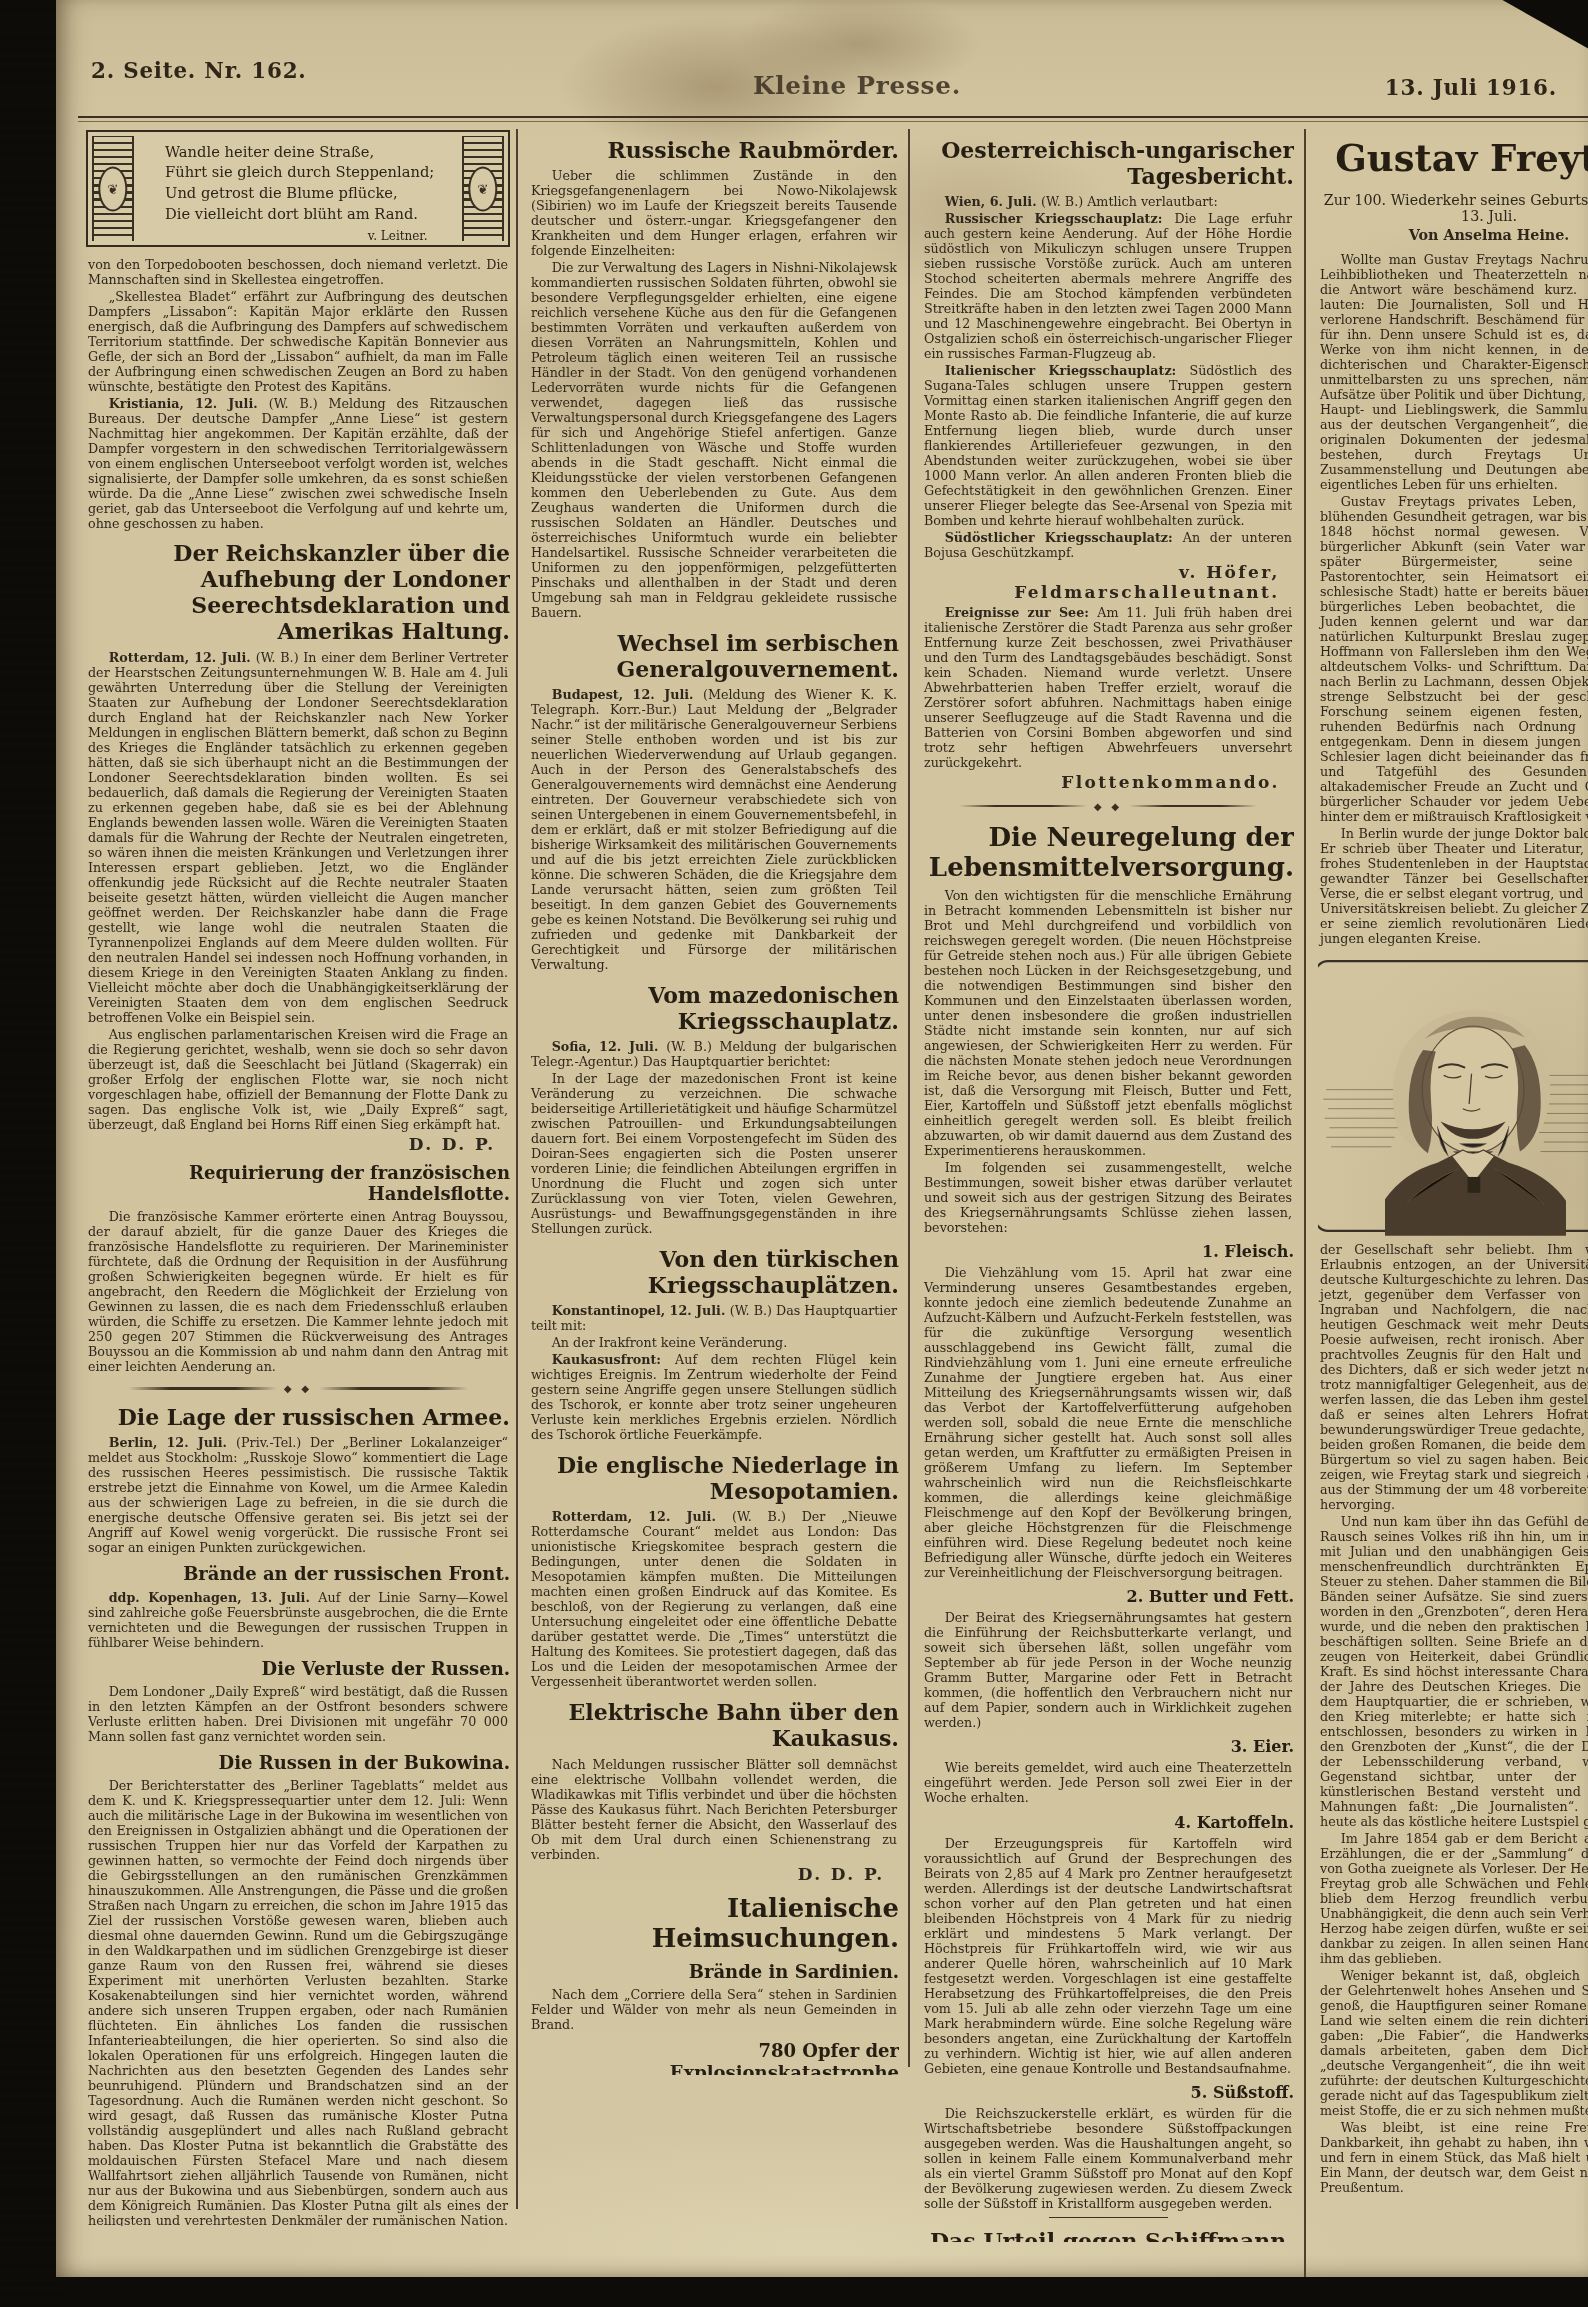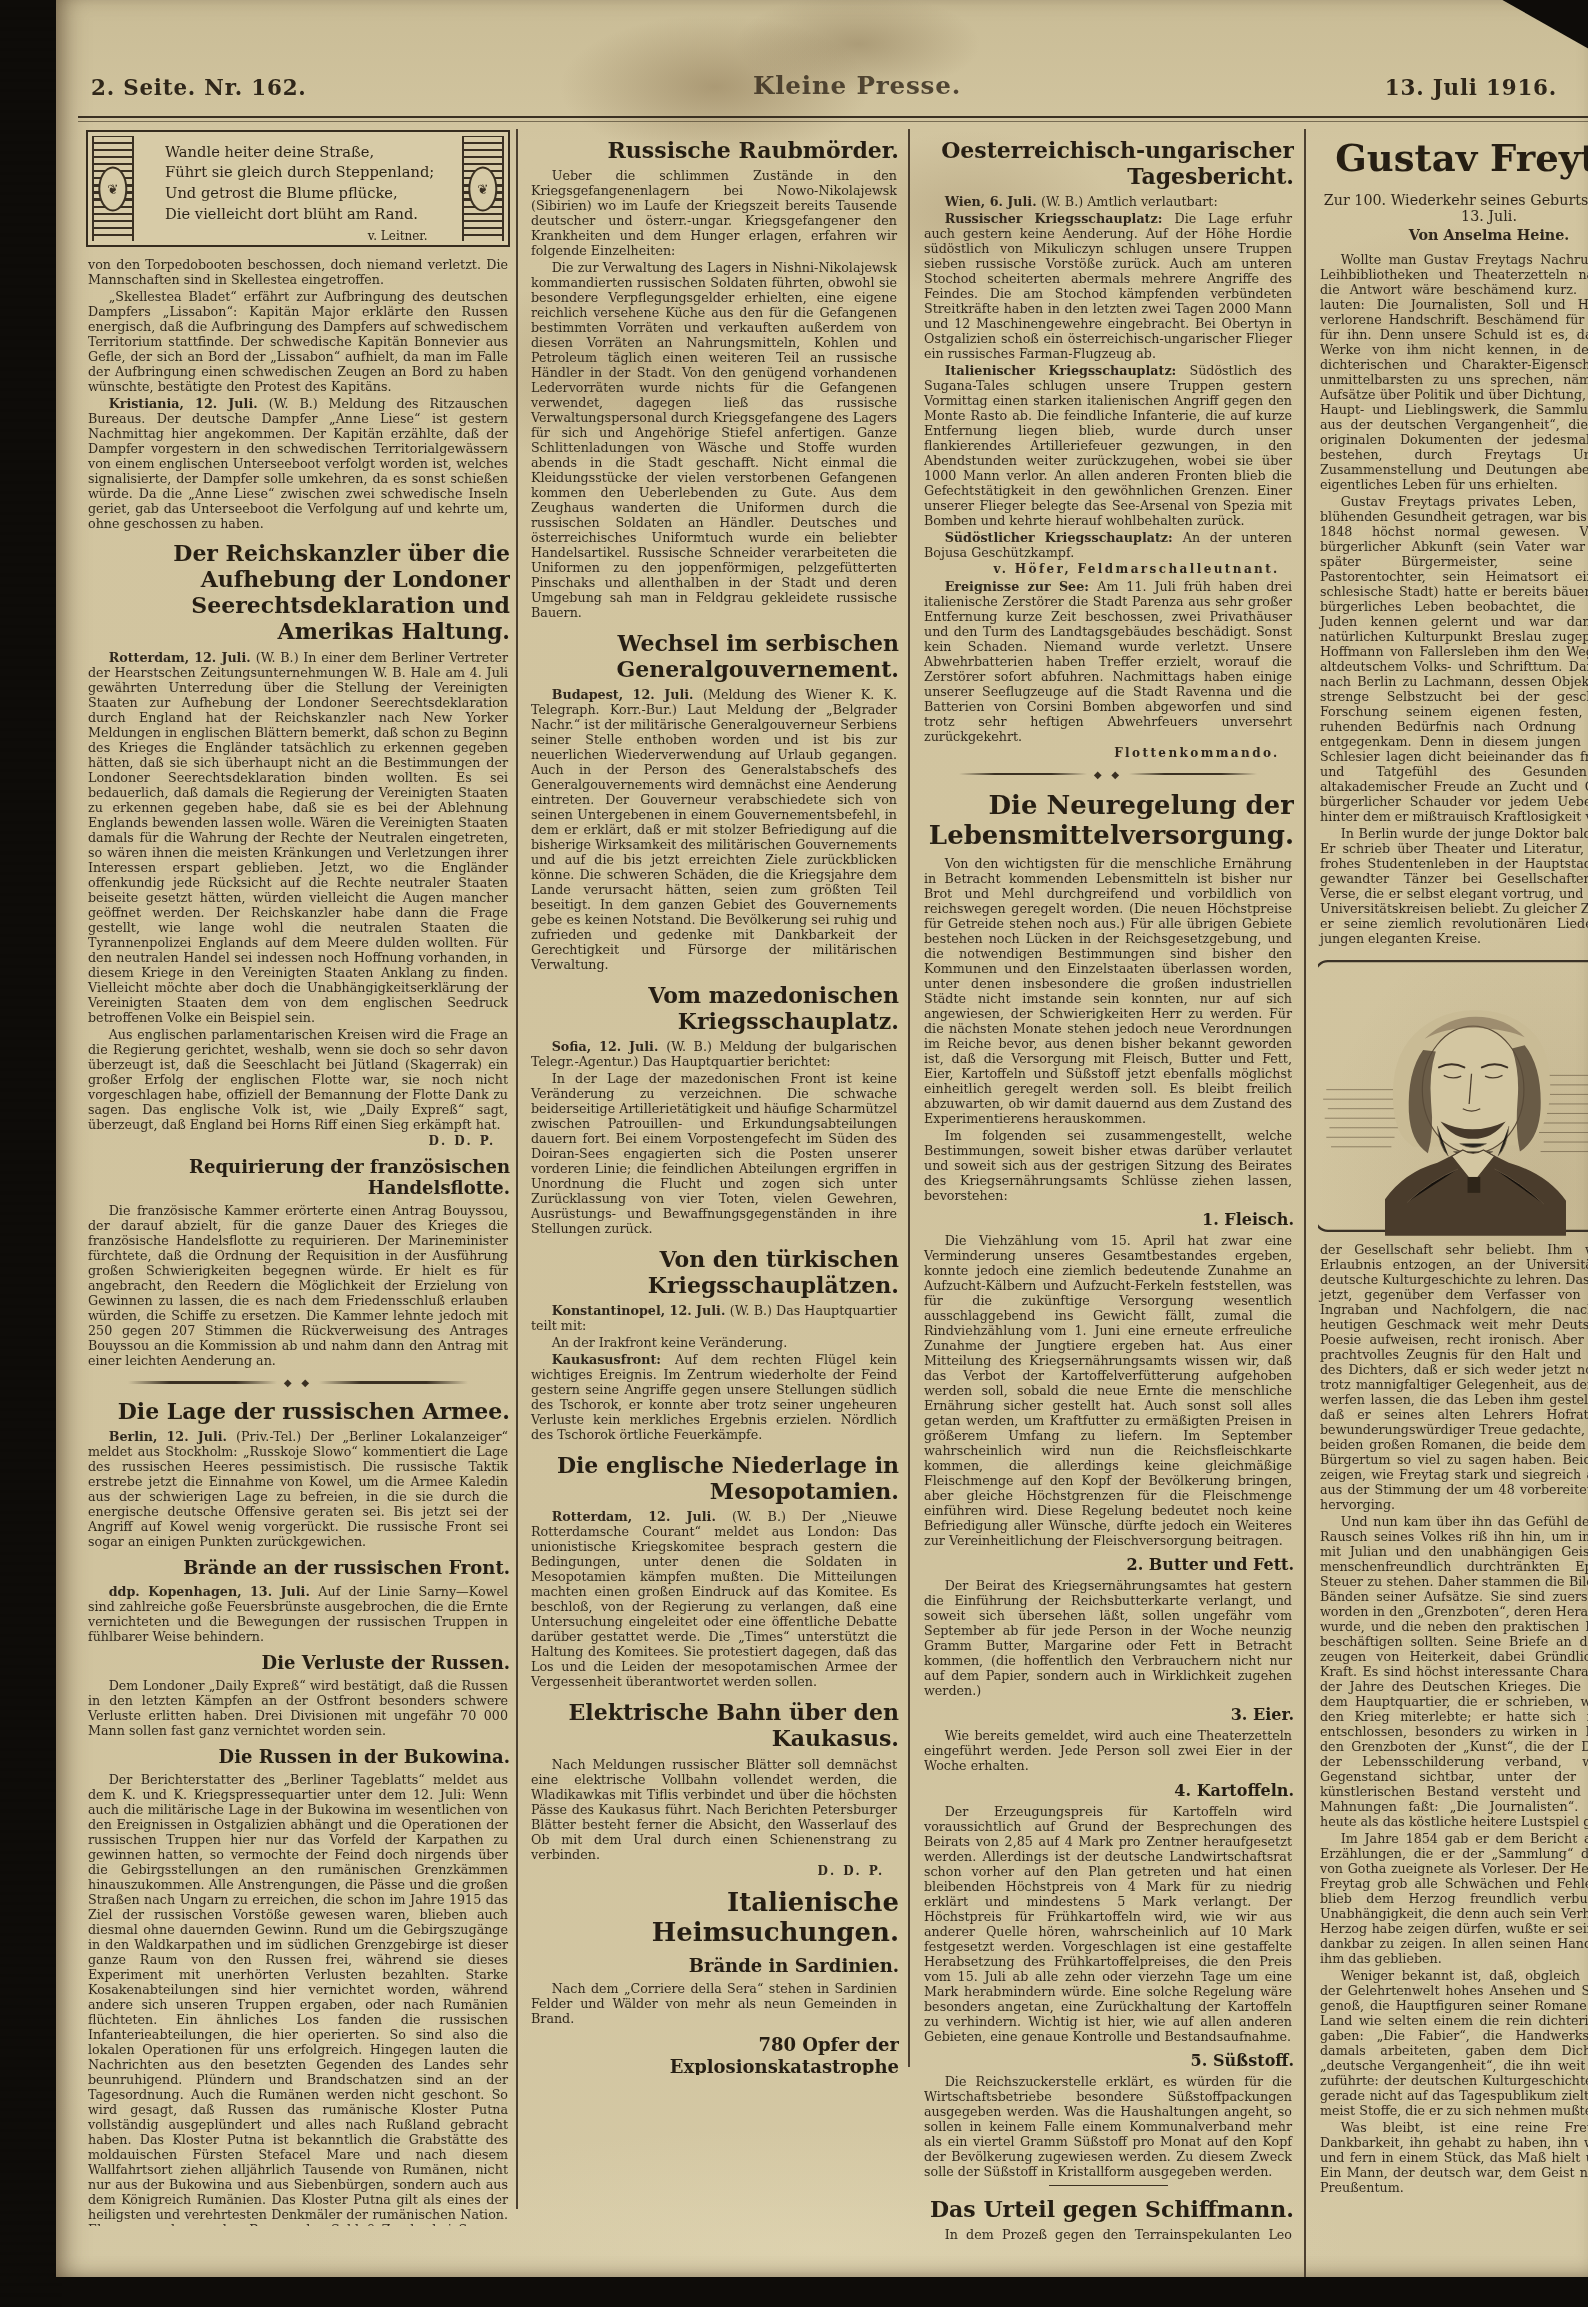--- a/index.html
+++ b/index.html
@@ -15,37 +15,37 @@
       radial-gradient(ellipse 254px 135px at 556px 373px, rgba(122,98,60,.22), transparent 70%),
       radial-gradient(ellipse 207px 119px at 914px 214px, rgba(120,95,60,.20), transparent 70%),
       radial-gradient(ellipse 238px 159px at 1390px 334px, rgba(120,95,60,.16), transparent 70%),
       radial-gradient(ellipse 397px 254px at 207px 2002px, rgba(238,228,194,.38), transparent 70%),
       radial-gradient(ellipse 334px 413px at 1494px 1192px, rgba(118,94,58,.14), transparent 70%),
       radial-gradient(ellipse 715px 159px at 763px 2248px, rgba(232,222,188,.45), transparent 75%),
       linear-gradient(180deg,#c9bc96 0,#d2c5a0 143px,#d0c39e 70%,#d4c8a4 100%);
     box-shadow:inset 16px 0 27px -11px rgba(70,52,32,.65), inset 0 -8px 19px -8px rgba(70,52,32,.35);}
   .corner-tr{position:absolute;right:0;top:0;width:111px;height:49px;background:#0e0c09;
     clip-path:polygon(22% 0,100% 0,100% 100%);}
-  .hdr-left{position:absolute;left:35px;top:75px;font-weight:bold;font-size:21.4px;color:#2f2619;letter-spacing:0.8px;}
+  .hdr-left{position:absolute;left:35px;top:58px;font-weight:bold;font-size:21.4px;color:#2f2619;letter-spacing:0.8px;}
   .hdr-center{position:absolute;left:508px;top:71px;width:397px;text-align:right;font-weight:bold;font-size:24.6px;color:#3a2f20;opacity:.85;letter-spacing:0.8px;}
   .hdr-right{position:absolute;right:32px;top:75px;font-weight:bold;font-size:21.4px;color:#2f2619;letter-spacing:0.8px;}
   .hdr-rule{position:absolute;left:22px;right:0;top:116px;height:3.2px;border-top:2.4px solid #3a3022;border-bottom:0.8px solid rgba(58,48,34,.6);}
   .vrule{position:absolute;width:1.6px;background:#4c4030;top:129px;}
   #vr1{left:460px;height:2080px;}
   #vr2{left:852px;height:1938px;}
   #vr3{left:1248px;height:2148px;}
   .col{position:absolute;top:127px;overflow:hidden;color:#30271c;}
   #c1{left:30px;width:424px;height:2099px;}
   #c2{left:473px;width:370px;height:1948px;}
   #c3{left:866px;width:372px;height:2115px;}
   #c4{left:1262px;width:342px;height:2150px;}
   .bp{margin:2px;font-size:12.7px;line-height:15px;text-align:justify;text-indent:20.7px;color:#30271c;}
   .bp.ni{text-indent:0;}
   .bp b{font-weight:700;}
-  .sig{margin:1.6px 14.3px 3.2px 0;text-align:right;font-weight:bold;font-size:12px;letter-spacing:2.4px;}
+  .sig{margin:1.6px 14.3px 3.2px 0;text-align:right;font-weight:bold;font-size:17px;letter-spacing:2.4px;}
   .hd{font-weight:700;text-align:right;color:#261e13;white-space:pre-line;}
   .hd.xxl{font-size:37px;line-height:41px;margin:11px 0 12.7px;}
   .hd.x2{font-size:26px;line-height:30px;margin:9.5px 0 6.4px;}
   .hd.lg{font-size:22px;line-height:26px;margin:9.5px 0 5.6px;}
   .hd.md{font-size:18px;line-height:21.4px;margin:8px 0 4.8px;}
   .hd.sm{font-size:16px;line-height:19px;margin:7.1px 0 4px;}
   .sub{font-size:14.3px;text-align:center;margin:6.4px 0 3.2px;color:#30271c;}
   .byline{font-size:14.3px;font-weight:bold;text-align:center;margin:1.6px 0 9.5px;color:#30271c;}
   .divf{display:flex;align-items:center;justify-content:center;margin:8px auto;width:80%;gap:6.4px;color:#3a3022;}
   .divf:before,.divf:after{content:"";flex:1;height:2.4px;background:linear-gradient(90deg,transparent,#3a3022 28%,#3a3022 72%,transparent);}

